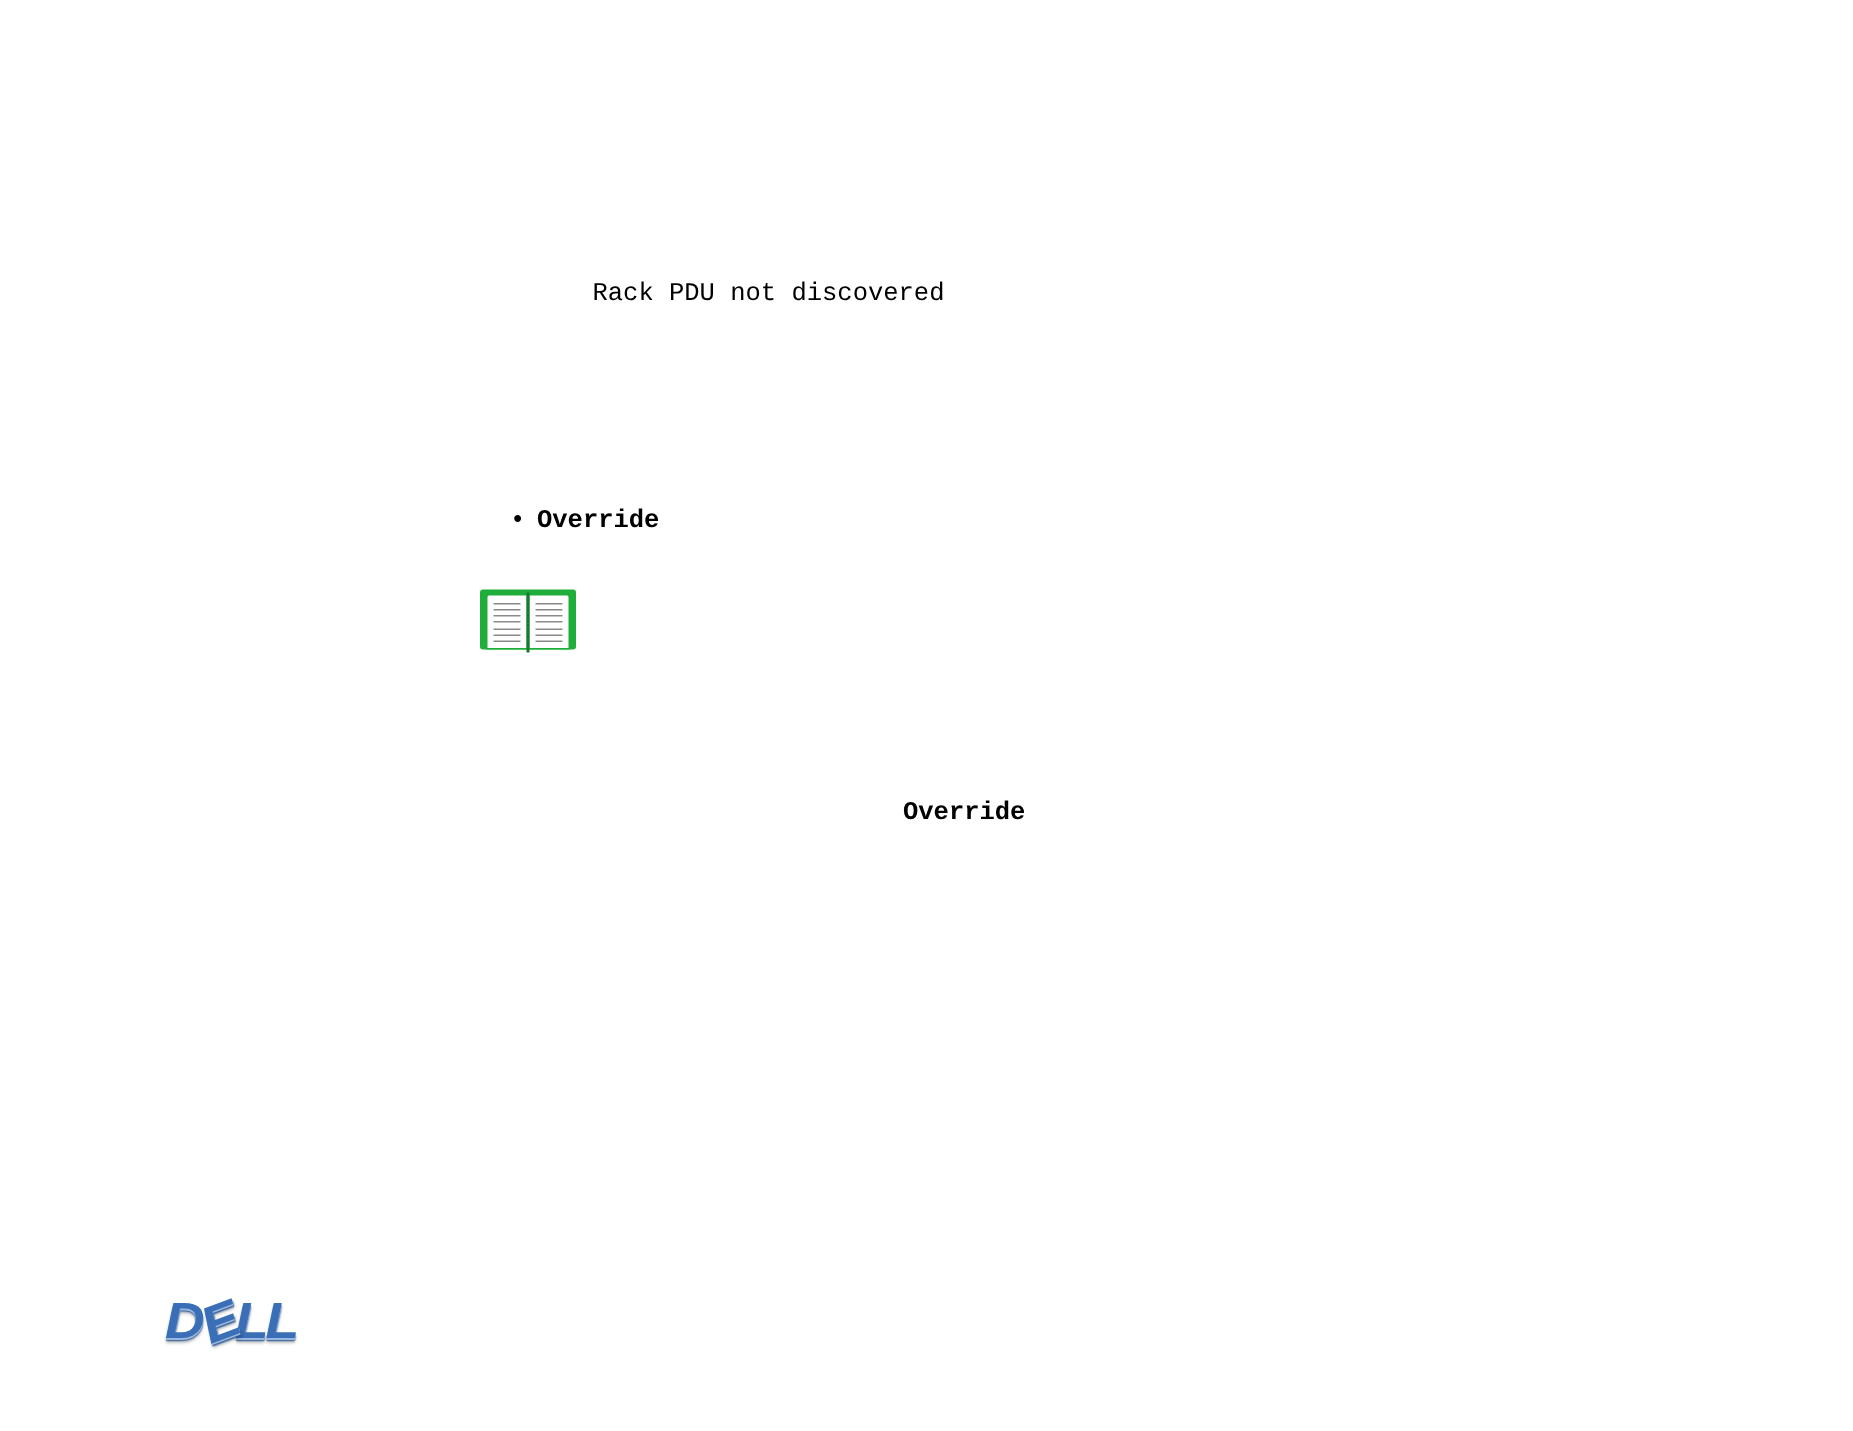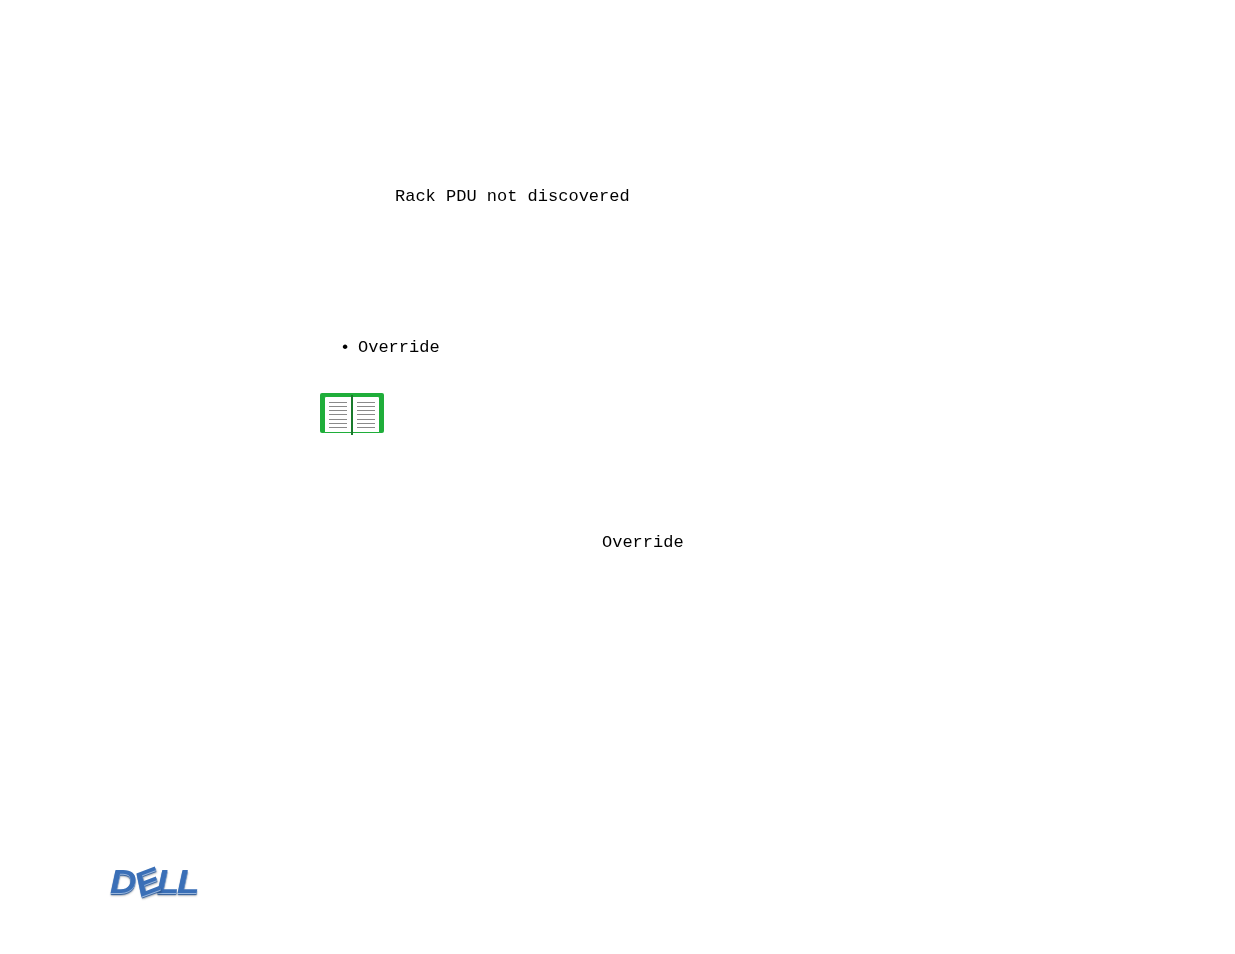--- a/index.html
+++ b/index.html
@@ -7,21 +7,21 @@
     padding: 0;
     width: 1235px;
     height: 954px;
     background: #ffffff;
     font-family: "Courier New", Courier, monospace;
     font-size: 17px;
     color: #000000;
     position: relative;
   }
   .abs { position: absolute; }
-  .bold { font-weight: normal; }
+  .bold { font-weight: bold; }
 
   
   .book-icon {
     width: 64px;
     height: 40px;
     position: absolute;
   }
   .book-cover {
     position: absolute;
     inset: 0;

